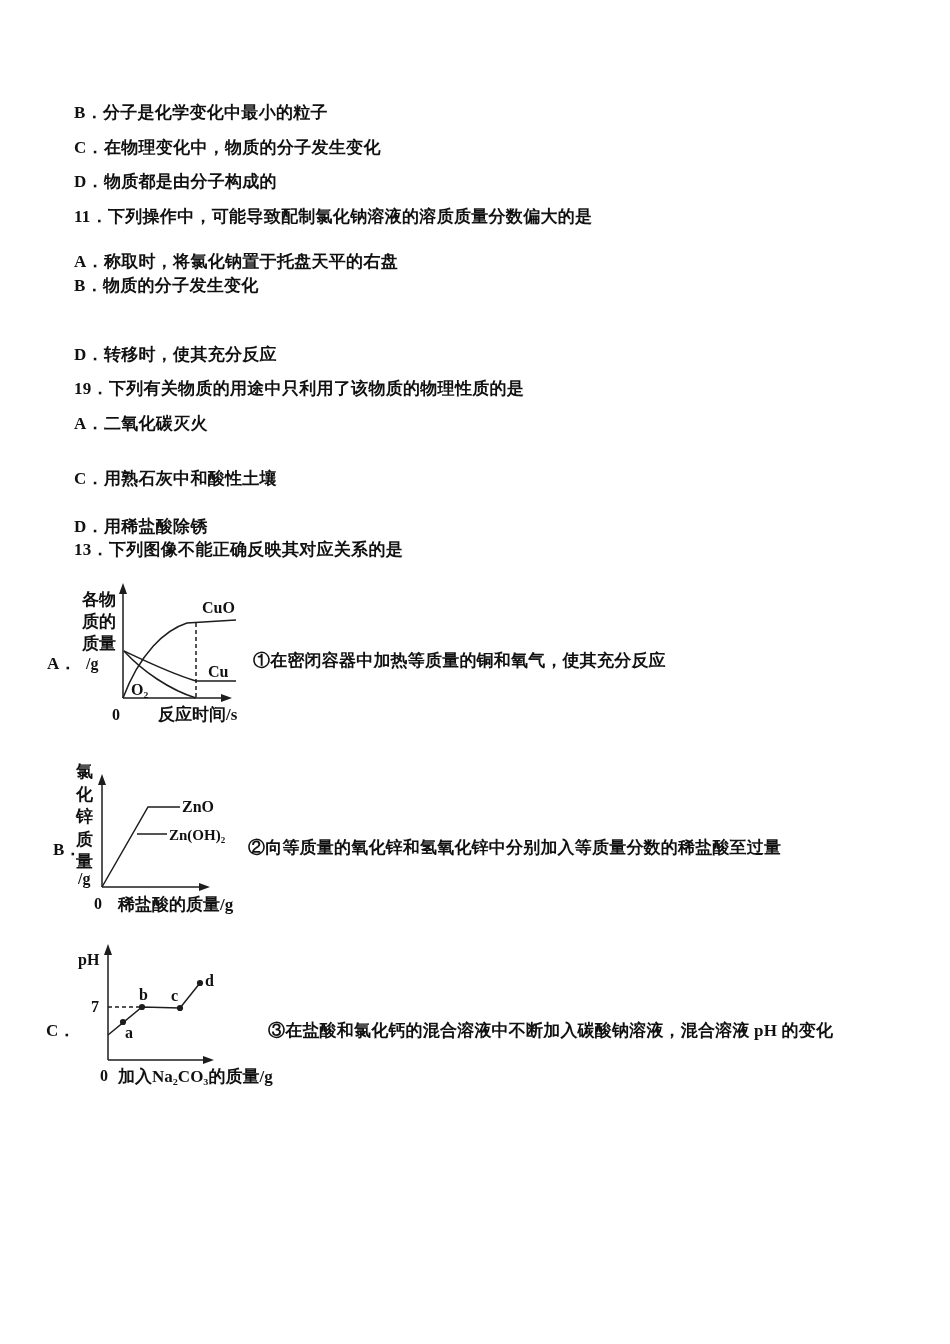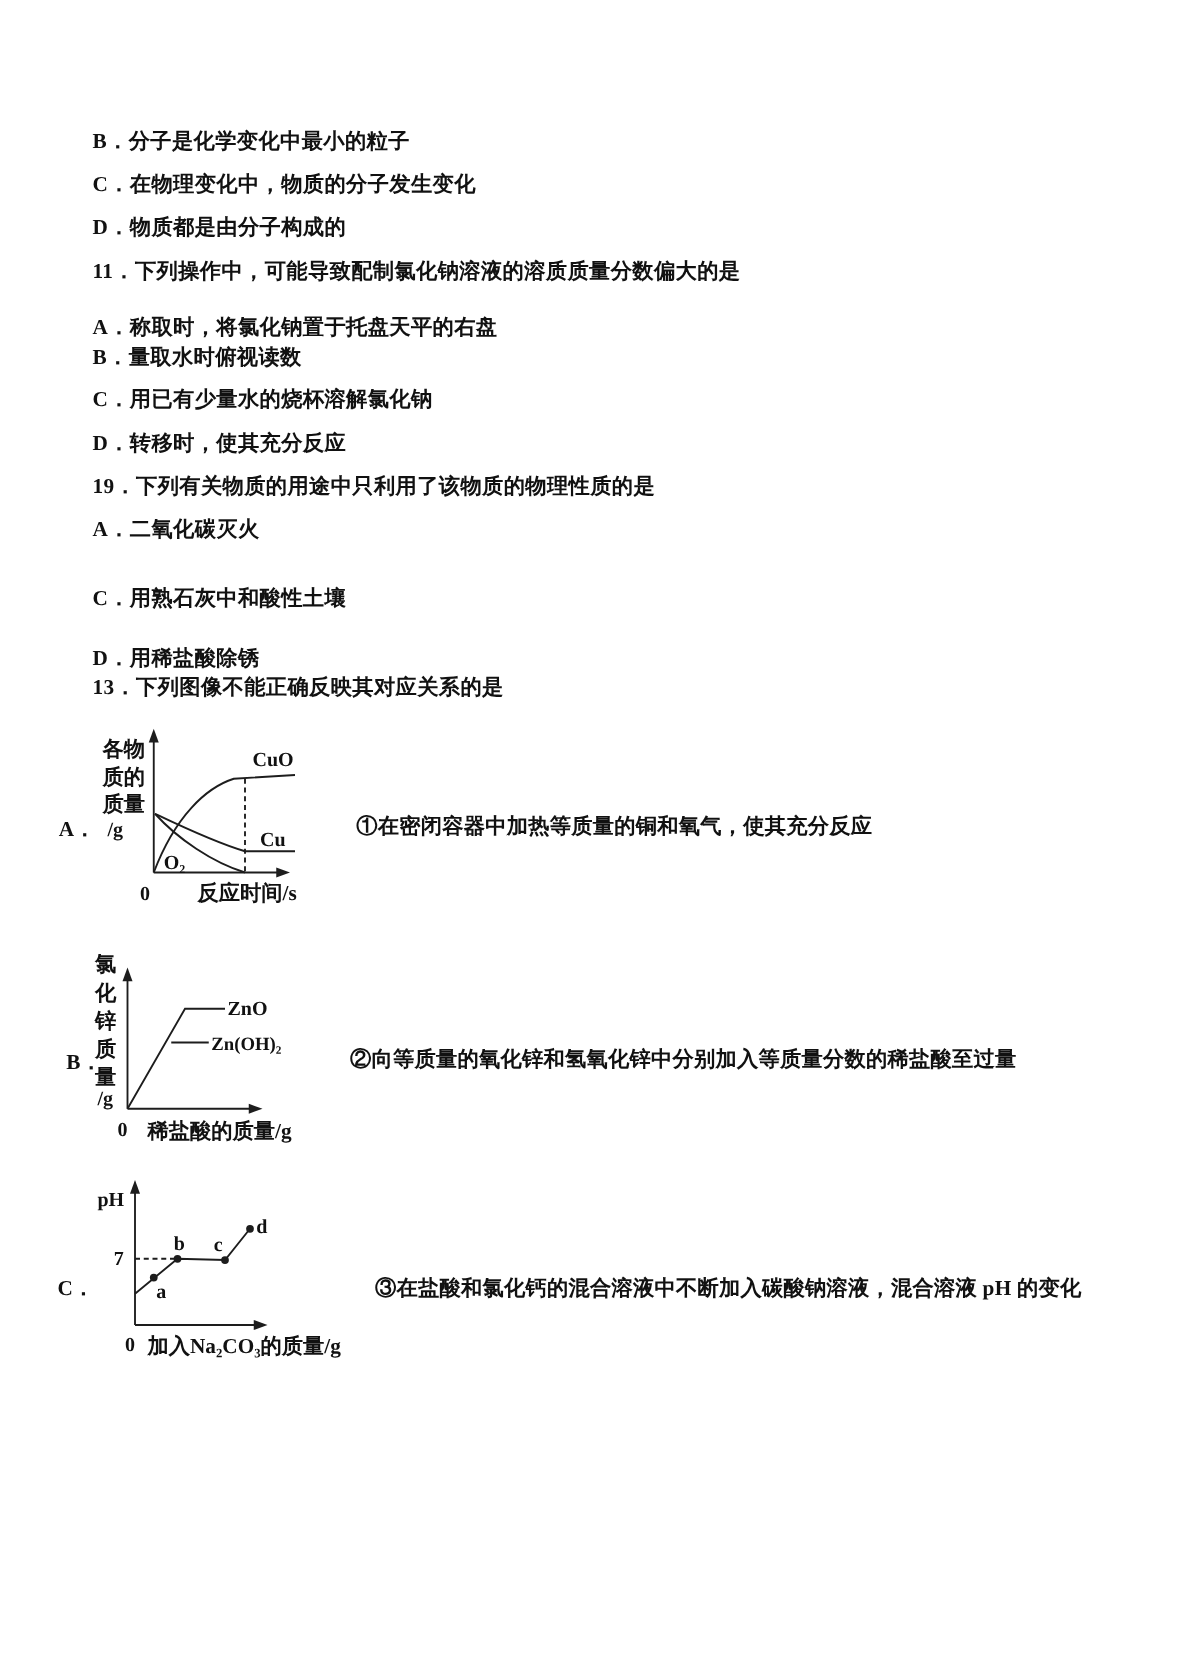--- a/index.html
+++ b/index.html
@@ -25,21 +25,20 @@
     font-size:17px;
     font-weight:700;
     white-space:nowrap;
   }
   .desc{
     position:absolute;
     font-size:17px;
     font-weight:700;
     white-space:nowrap;
     letter-spacing:0.2px;
-    margin-left:32px;
   }
   svg.fig{position:absolute;overflow:visible;}
   svg.fig line, svg.fig path{stroke:#1d1d1d;stroke-width:1.5;fill:none;}
   svg.fig .dash{stroke-dasharray:4,3;}
   svg.fig polygon{fill:#1d1d1d;stroke:none;}
   svg.fig circle{fill:#1d1d1d;stroke:none;}
   svg.fig text{
     fill:#111;
     font-family:"Liberation Serif","DejaVu Serif",serif;
     font-weight:700;
@@ -52,22 +51,21 @@
 <body>
 
 <div class="page">
 
   <div class="tl" style="top:101px">B．分子是化学变化中最小的粒子</div>
   <div class="tl" style="top:136px">C．在物理变化中，物质的分子发生变化</div>
   <div class="tl" style="top:170px">D．物质都是由分子构成的</div>
 
   <div class="tl" style="top:205px">11．下列操作中，可能导致配制氯化钠溶液的溶质质量分数偏大的是</div>
   <div class="tl" style="top:250px">A．称取时，将氯化钠置于托盘天平的右盘</div>
-  <div class="tl" style="top:274px">B．量取水时俯视读数</div>
-  <div class="tl" style="top:308px">C．用已有少量水的烧杯溶解氯化钠</div>
+  <div class="tl" style="top:274px">B．物质的分子发生变化</div>
   <div class="tl" style="top:343px">D．转移时，使其充分反应</div>
 
   <div class="tl" style="top:377px">19．下列有关物质的用途中只利用了该物质的物理性质的是</div>
   <div class="tl" style="top:412px">A．二氧化碳灭火</div>
   <div class="tl" style="top:467px">C．用熟石灰中和酸性土壤</div>
   <div class="tl" style="top:515px">D．用稀盐酸除锈</div>
 
   <div class="tl" style="top:538px">13．下列图像不能正确反映其对应关系的是</div>
 
   <div class="fig-label" style="left:47px;top:652px">A．</div>

